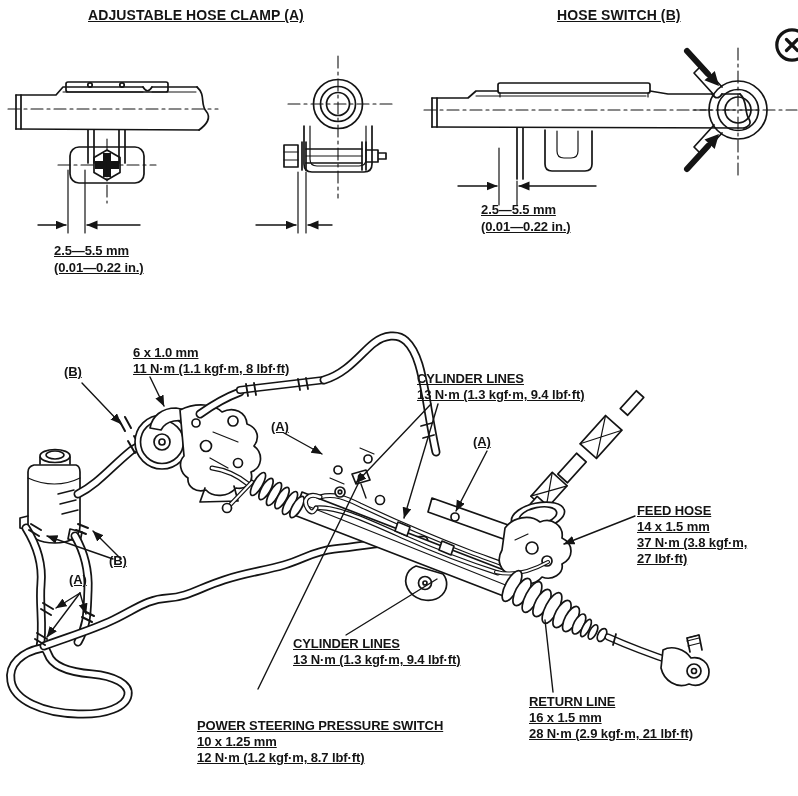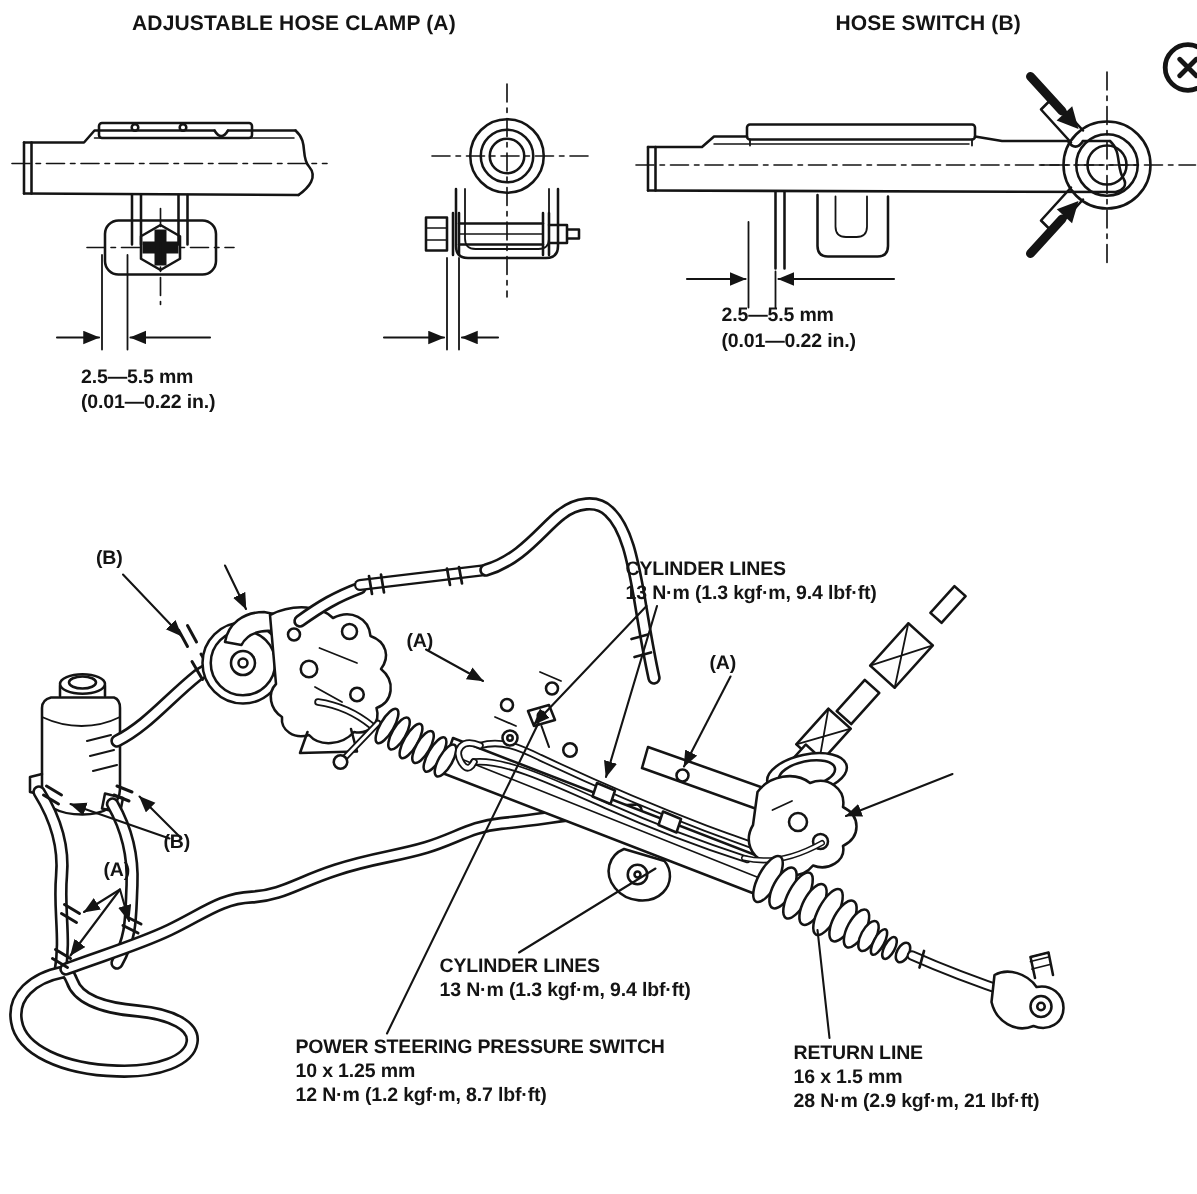--- a/index.html
+++ b/index.html
@@ -1,20 +1,20 @@
 <!DOCTYPE html>
 <html><head>
 <meta charset="utf-8">
 <style>
   html,body{margin:0;padding:0;background:#fff;}
   .stage{position:relative;width:798px;height:796px;background:#ffffff;overflow:hidden;
          font-family:"Liberation Sans",sans-serif;color:#141414;}
   .stage svg{position:absolute;left:0;top:0;}
   .lbl{position:absolute;font-weight:bold;font-size:13px;line-height:16px;
-       color:#141414;white-space:pre-line;letter-spacing:-0.1px;}
+       color:#141414;white-space:pre-line;letter-spacing:-0.1px;text-decoration:underline;}
   .title{font-size:14px;letter-spacing:0.1px;}
   .dim{line-height:17px;}
 </style>
 </head>
 <body>
 
 <div class="stage">
 
 <svg width="798" height="796" viewBox="0 0 798 796" stroke="#141414" fill="none" stroke-linecap="round" stroke-linejoin="round">
   <defs>
@@ -284,29 +284,35 @@
 </svg>
 
 <div class="lbl title" style="left:88px;top:7px">ADJUSTABLE HOSE CLAMP (A)</div>
 <div class="lbl title" style="left:557px;top:7px">HOSE SWITCH (B)</div>
 
 <div class="lbl dim" style="left:54px;top:242px">2.5—5.5 mm
 (0.01—0.22 in.)</div>
 <div class="lbl dim" style="left:481px;top:201px">2.5—5.5 mm
 (0.01—0.22 in.)</div>
 
+<div class="lbl" style="left:133px;top:345px">6 x 1.0 mm
+11 N·m (1.1 kgf·m, 8 lbf·ft)</div>
 <div class="lbl" style="left:64px;top:364px">(B)</div>
 <div class="lbl" style="left:417px;top:371px">CYLINDER LINES
 13 N·m (1.3 kgf·m, 9.4 lbf·ft)</div>
 <div class="lbl" style="left:271px;top:419px">(A)</div>
 <div class="lbl" style="left:473px;top:434px">(A)</div>
+<div class="lbl" style="left:637px;top:503px">FEED HOSE
+14 x 1.5 mm
+37 N·m (3.8 kgf·m,
+27 lbf·ft)</div>
 <div class="lbl" style="left:109px;top:553px">(B)</div>
 <div class="lbl" style="left:69px;top:572px">(A)</div>
 <div class="lbl" style="left:293px;top:636px">CYLINDER LINES
 13 N·m (1.3 kgf·m, 9.4 lbf·ft)</div>
-<div class="lbl" style="left:197px;top:690px">POWER STEERING PRESSURE SWITCH
+<div class="lbl" style="left:197px;top:718px">POWER STEERING PRESSURE SWITCH
 10 x 1.25 mm
 12 N·m (1.2 kgf·m, 8.7 lbf·ft)</div>
 <div class="lbl" style="left:529px;top:694px">RETURN LINE
 16 x 1.5 mm
 28 N·m (2.9 kgf·m, 21 lbf·ft)</div>
 
 </div>
 
 </body></html>

